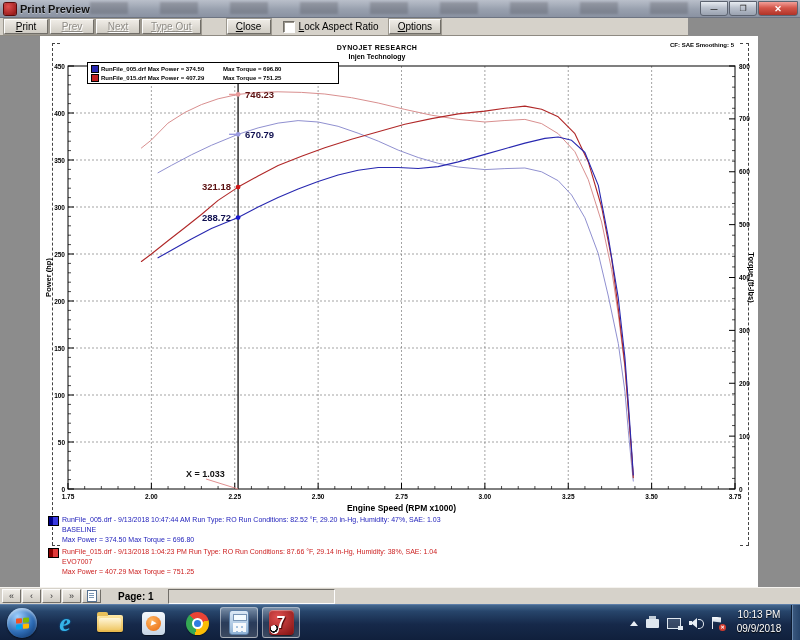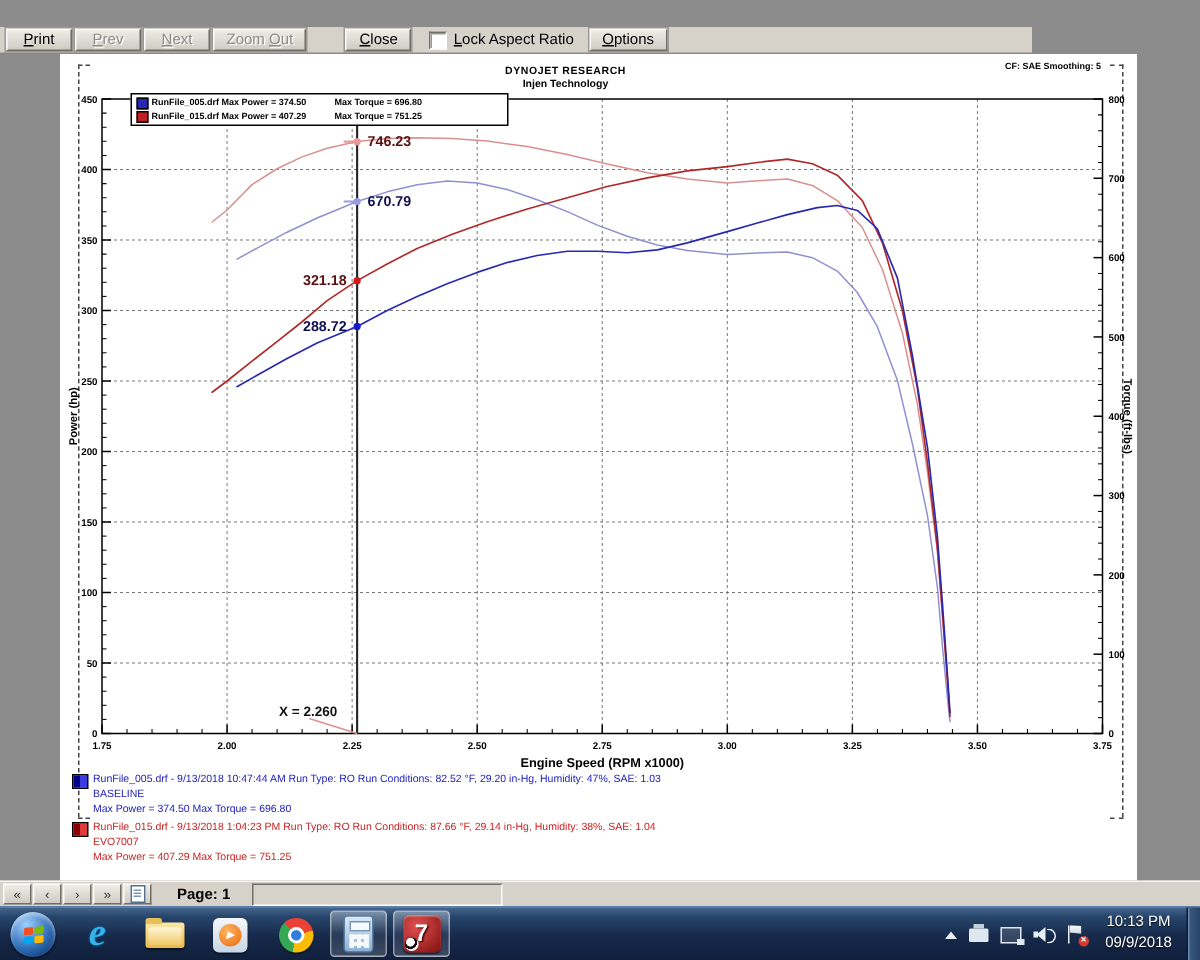--- a/index.html
+++ b/index.html
@@ -24,21 +24,21 @@
   .wbtn.min::after{content:"—";font-size:7px;font-weight:bold;}
   .wbtn.max::after{content:"❐";font-size:8px;}
   .wbtn.close::after{content:"✕";font-weight:bold;font-size:9px;}
 
   
   .toolbar{position:absolute;left:0;top:18px;width:688px;height:18px;background:#d6d2ca;
     border-bottom:1px solid #8e8a82;display:flex;align-items:center;box-sizing:border-box;padding-left:4px;gap:2px;}
   .tbtn{height:15px;min-width:44px;padding:0 8px;font-size:10px;color:#000;background:linear-gradient(#efece6,#d0ccc4);
     border:1px solid;border-color:#fdfdfd #716e68 #716e68 #fdfdfd;box-shadow:0 0 0 1px #9c988f;
     display:flex;align-items:center;justify-content:center;box-sizing:border-box;}
-  .tbtn.disabled{color:#8f8c86;text-shadow:1px 1px 0 #fff;}
+  .tbtn.disabled{color:#8f8c86;text-shadow:1px 1px 0 #fff;text-decoration:underline;}
   .u{text-decoration:underline;}
   .chk-wrap{display:flex;align-items:center;gap:4px;margin-left:10px;margin-right:8px;font-size:10px;}
   .chk{width:10px;height:10px;background:#fff;border:1px solid;border-color:#716e68 #fdfdfd #fdfdfd #716e68;box-shadow:inset 1px 1px 0 #9c988f;}
 
   
   .preview{position:absolute;left:0;top:36px;width:800px;height:551px;background:#8c8c8c;}
   .page{position:absolute;left:40px;top:0;width:718px;height:551px;background:#ffffff;}
   .mline{position:absolute;border:0;}
   .m-left{left:12px;top:7px;width:0;height:502px;border-left:1px dashed #444;}
   .m-right{left:708px;top:7px;width:0;height:502px;border-left:1px dashed #444;}
@@ -132,33 +132,43 @@
     font-size:5px;line-height:7px;text-align:center;font-weight:bold;}
   .clock{position:absolute;right:10px;top:3px;width:62px;text-align:center;color:#fff;font-size:10px;line-height:14px;text-shadow:0 1px 1px #000;}
   .showdesk{position:absolute;right:0;top:0;width:8px;height:36px;background:linear-gradient(90deg,#3c5a80,#27456b);
     border-left:1px solid #0d1b30;box-shadow:inset 1px 0 0 #6787ac;}
 </style>
 </head>
 <body>
 
 <div class="screen">
 
+  <div class="titlebar">
+    <div class="ghost"></div>
+    <div class="app-icon16"></div>
+    <span class="title">Print Preview</span>
+    <div class="winbtns">
+      <div class="wbtn min"></div>
+      <div class="wbtn max"></div>
+      <div class="wbtn close"></div>
+    </div>
+  </div>
 
   <div class="toolbar">
     <div class="tbtn">
         <span><span class="u">P</span><span>rint</span></span>
       </div>
     <div class="tbtn disabled">
         <span><span class="u">P</span><span>rev</span></span>
       </div>
     <div class="tbtn disabled">
         <span><span class="u">N</span><span>ext</span></span>
       </div>
     <div class="tbtn disabled">
-        <span><span>Zoom </span><span class="u">O</span><span>ut</span></span>
+        <span><span>Type </span><span class="u">O</span><span>ut</span></span>
       </div>
     <div class="tbtn" style="margin-left:24px">
         <span><span class="u">C</span><span>lose</span></span>
       </div>
     <div class="chk-wrap">
       <div class="chk"></div>
       <span><span class="u">L</span><span>ock Aspect Ratio</span></span>
     </div>
     <div class="tbtn">
         <span><span class="u">O</span><span>ptions</span></span>
@@ -380,21 +390,21 @@
           <span class="lg-file">RunFile_005.drf Max Power = 374.50</span>
           <span>Max Torque = 696.80</span>
         </div>
         <div class="lg-row">
           <span class="lg-sq" id="lg-sq-1" style="background: rgb(192, 32, 32);"></span>
           <span class="lg-file">RunFile_015.drf Max Power = 407.29</span>
           <span>Max Torque = 751.25</span>
         </div>
       </div>
 
-      <div class="cursor-label">X = 2.260</div>
+      <div class="cursor-label">X = 1.033</div>
 
       <div class="runblock" style="left: 22px; top: 479px; color: rgb(34, 34, 187);">
         <span class="run-icon" id="run-ico-0" style="background: linear-gradient(90deg, rgb(0, 0, 139) 45%, rgb(58, 58, 224) 45%);"></span>
         <div class="rline">RunFile_005.drf - 9/13/2018 10:47:44 AM  Run Type: RO  Run Conditions: 82.52 °F, 29.20 in-Hg,  Humidity:  47%, SAE: 1.03</div>
         <div class="rline">BASELINE</div>
         <div class="rline">Max Power = 374.50  Max Torque = 696.80</div>
       </div>
       <div class="runblock" style="left: 22px; top: 511px; color: rgb(204, 34, 34);">
         <span class="run-icon" id="run-ico-1" style="background: linear-gradient(90deg, rgb(139, 0, 0) 45%, rgb(224, 58, 58) 45%);"></span>
         <div class="rline">RunFile_015.drf - 9/13/2018 1:04:23 PM  Run Type: RO  Run Conditions: 87.66 °F, 29.14 in-Hg,  Humidity:  38%, SAE: 1.04</div>

